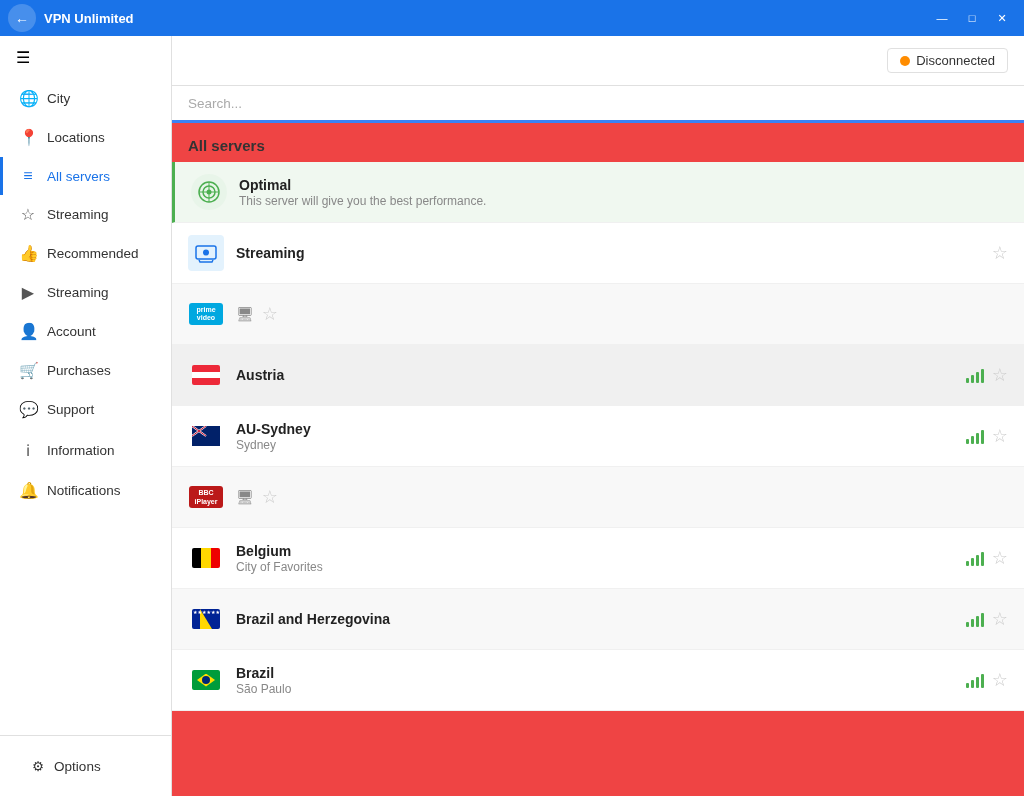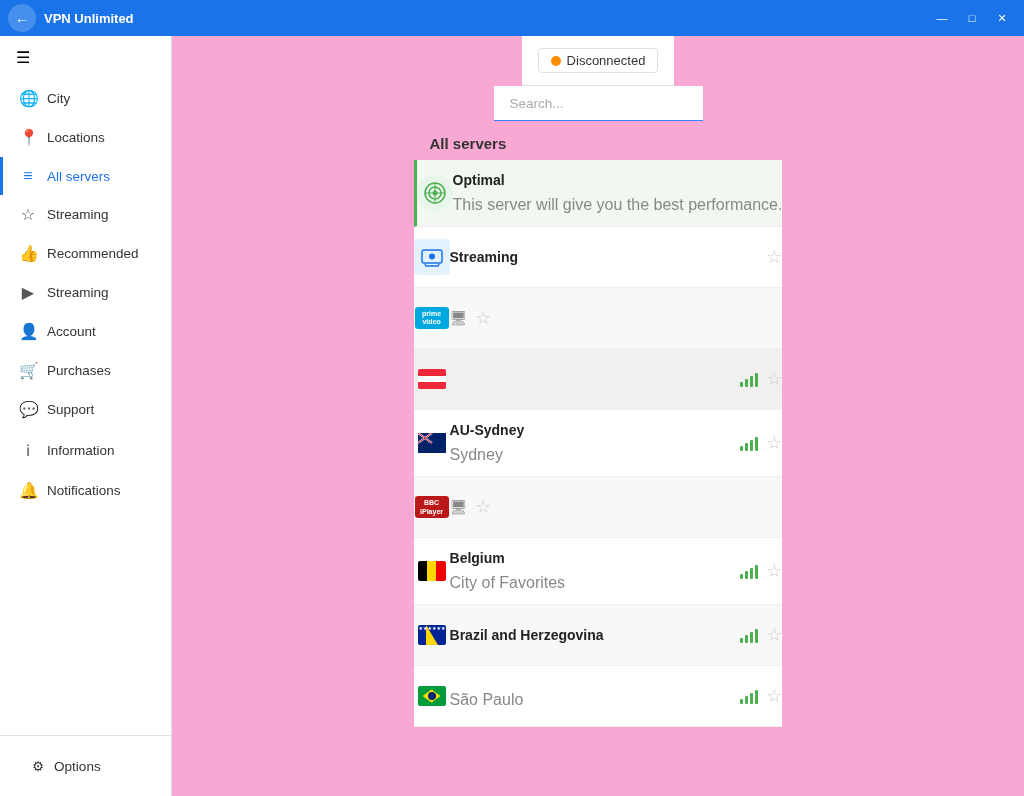--- a/index.html
+++ b/index.html
@@ -46,66 +46,66 @@
     .sidebar-item .item-icon { width: 18px; text-align: center; flex-shrink: 0; font-size: 16px; color: #555; }
     .sidebar-item.active .item-icon { color: #1a73e8; }
     .sidebar-bottom { padding: 12px 16px; border-top: 1px solid #e0e0e0; }
     .sidebar-options {
       display: flex; align-items: center; padding: 10px 16px;
       cursor: pointer; font-size: 13.5px; color: #333; gap: 10px;
     }
 
     
     .content {
-      flex: 1; background: #f9a8d4; display: flex; flex-direction: column; overflow: hidden; align-items: center;
+      flex: 1; background: #ef4444; display: flex; flex-direction: column; overflow: hidden;
     }
     .content-header {
       padding: 12px 16px; background: white; border-bottom: 1px solid #e0e0e0;
       display: flex; align-items: center; justify-content: space-between;
       flex-shrink: 0;
     }
     .disconnected-badge {
       display: flex; align-items: center; gap: 6px;
       background: white; border: 1px solid #e0e0e0; border-radius: 4px;
       padding: 4px 12px; font-size: 13px; color: #333;
     }
     .dot-orange { width: 10px; height: 10px; border-radius: 50%; background: #ff8c00; }
 
     .search-bar {
-      padding: 8px 16px; background: white; border-bottom: 1px solid #3b82f6;
+      padding: 8px 16px; background: white; border-bottom: 3px solid #3b82f6;
       flex-shrink: 0;
       text-decoration: underline;
     }
     .search-input {
       width: 100%; border: none; outline: none; font-size: 13.5px;
       color: #333; background: transparent;
     }
     .search-input::placeholder { color: #aaa; }
 
     .server-list {
       flex: 1; overflow-y: auto; padding: 0;
     }
     .section-title {
       font-size: 15px; font-weight: 600; color: #333;
       padding: 14px 16px 8px 16px;
     }
 
     
     .server-row {
-      display: flex; align-items: center; padding: 12px 0;
+      display: flex; align-items: center; padding: 12px 16px;
       background: white; border-bottom: 1px solid #f0f0f0;
-      cursor: pointer; gap: 0;
+      cursor: pointer; gap: 12px;
     }
     .server-row.highlighted { background: #f0f8f0; border-left: 3px solid #4caf50; }
     .server-row.alt-bg { background: #f8f8f8; }
 
     .server-icon { width: 36px; height: 36px; flex-shrink: 0; display: flex; align-items: center; justify-content: center; border-radius: 4px; overflow: hidden; }
     .server-info { flex: 1; }
     .server-name { font-size: 14px; font-weight: 600; color: #222; }
-    .server-sub { font-size: 16px; color: #888; margin-top: 8px; }
+    .server-sub { font-size: 12px; color: #888; margin-top: 1px; }
     .server-actions { display: flex; align-items: center; gap: 8px; }
     .star-icon { font-size: 18px; color: #ccc; cursor: pointer; }
     .monitor-icon { font-size: 14px; color: #888; }
 
     
     .flag { width: 28px; height: 20px; border-radius: 2px; overflow: hidden; position: relative; }
     .flag-at { background: #ed2939; }
     .flag-at::before { content: ''; position: absolute; top: 33%; left: 0; right: 0; height: 34%; background: white; }
     
     .flag-be { display: flex; }
@@ -257,20 +257,21 @@
           <span class="monitor-icon">🖥</span>
           <span class="star-icon">☆</span>
         </div>
       </div>
 
       <div class="server-row" style="background:#f0f0f0;">
         <div class="server-icon">
           <div class="flag flag-at"></div>
         </div>
         <div class="server-info">
+          <div class="server-name">Austria</div>
         </div>
         <div class="server-actions">
           <div class="signal-bars">
             <div class="signal-bar"></div>
             <div class="signal-bar"></div>
             <div class="signal-bar"></div>
             <div class="signal-bar"></div>
           </div>
           <span class="star-icon">☆</span>
         </div>
@@ -359,20 +360,21 @@
 
       <div class="server-row">
         <div class="server-icon">
           <div style="width:28px;height:20px;background:#009c3b;border-radius:2px;display:flex;align-items:center;justify-content:center;">
             <div style="width:18px;height:13px;background:#fedf00;clip-path:polygon(50% 0%, 100% 50%, 50% 100%, 0% 50%);display:flex;align-items:center;justify-content:center;">
               <div style="width:8px;height:8px;background:#002776;border-radius:50%;"></div>
             </div>
           </div>
         </div>
         <div class="server-info">
+          <div class="server-name">Brazil</div>
           <div class="server-sub">São Paulo</div>
         </div>
         <div class="server-actions">
           <div class="signal-bars">
             <div class="signal-bar"></div>
             <div class="signal-bar"></div>
             <div class="signal-bar"></div>
             <div class="signal-bar"></div>
           </div>
           <span class="star-icon">☆</span>

